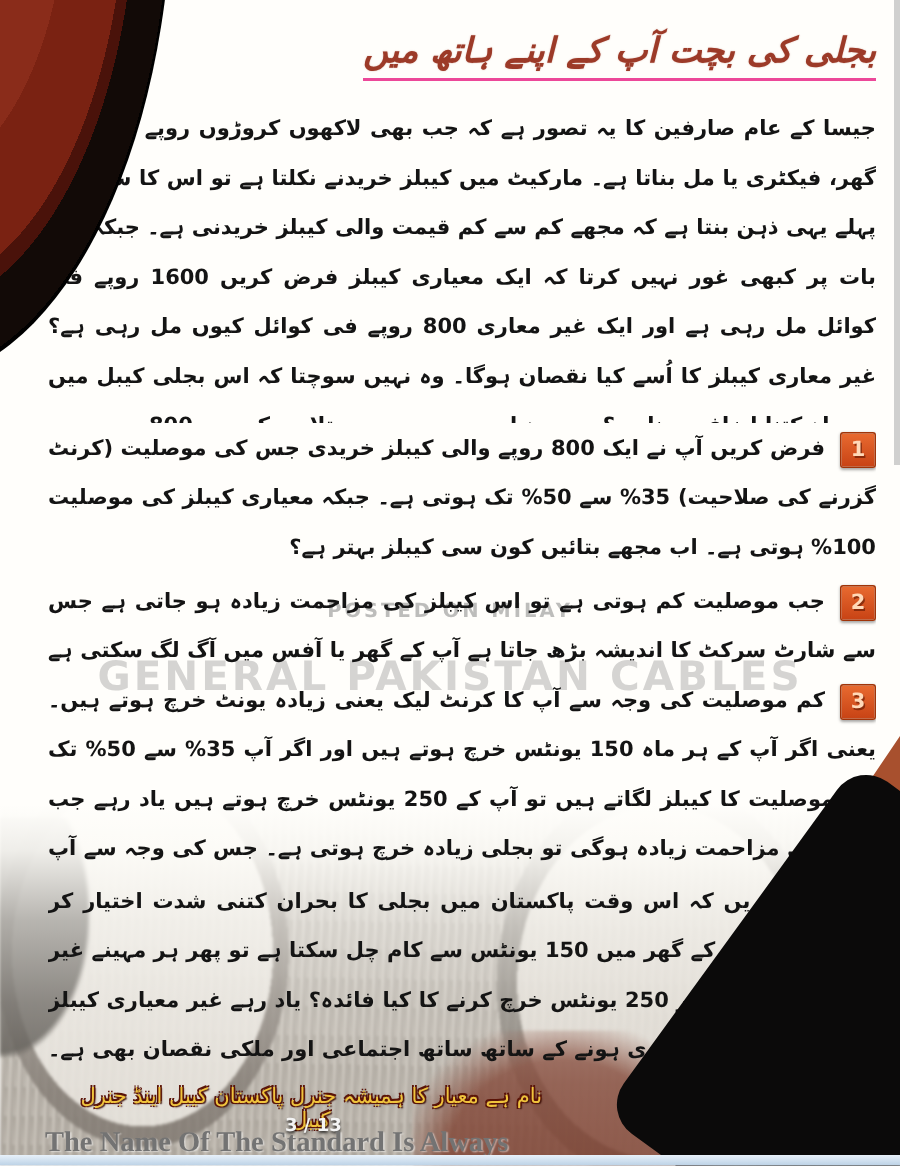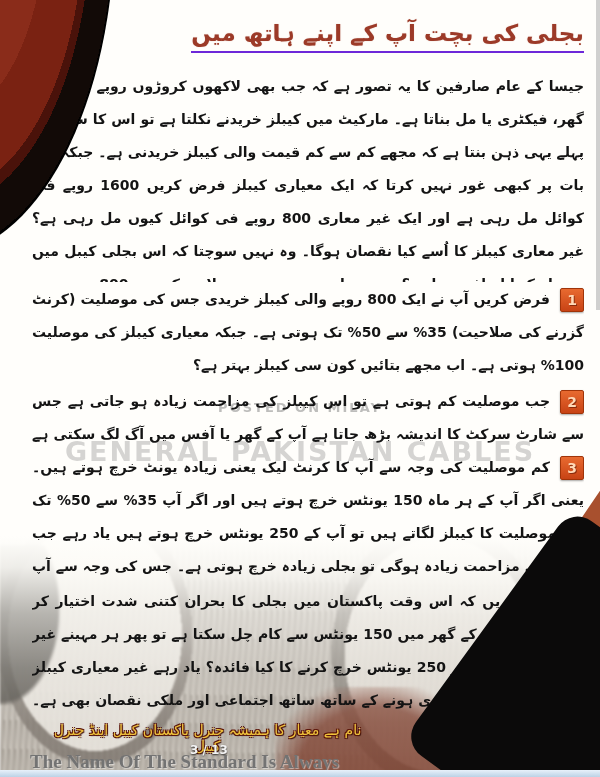--- a/index.html
+++ b/index.html
@@ -64,22 +64,23 @@
   .wedge-black{
     position:absolute;right:-95px;bottom:-60px;width:230px;height:290px;z-index:5;
     transform:rotate(36deg);
     background:#0b0a0a;border-radius:24px;
   }
   
   .title-row{position:absolute;top:20px;left:0;right:16px;text-align:right;z-index:4;}
   .title{
     display:inline-block;direction:rtl;
     font-size:23px;font-weight:bold;color:#9c3a28;
-    padding-bottom:5px;border-bottom:2px solid #6d28d9;
+    padding-bottom:5px;border-bottom:2px solid #ec4899;
     text-shadow:0 0 1px rgba(156,58,40,.4);
+    font-style:italic;
   }
   .urdu{
     direction:rtl;text-align:justify;color:#141414;font-weight:bold;
     font-size:14px;line-height:33px;
   }
   .intro{position:absolute;top:70px;left:32px;right:16px;height:212px;overflow:hidden;z-index:4;}
   .point{position:absolute;left:32px;right:16px;overflow:hidden;z-index:4;}
   .point-1{top:283px;height:100px;}
   .point-2{top:385px;height:66px;}
   .point-3{top:451px;height:133px;}

